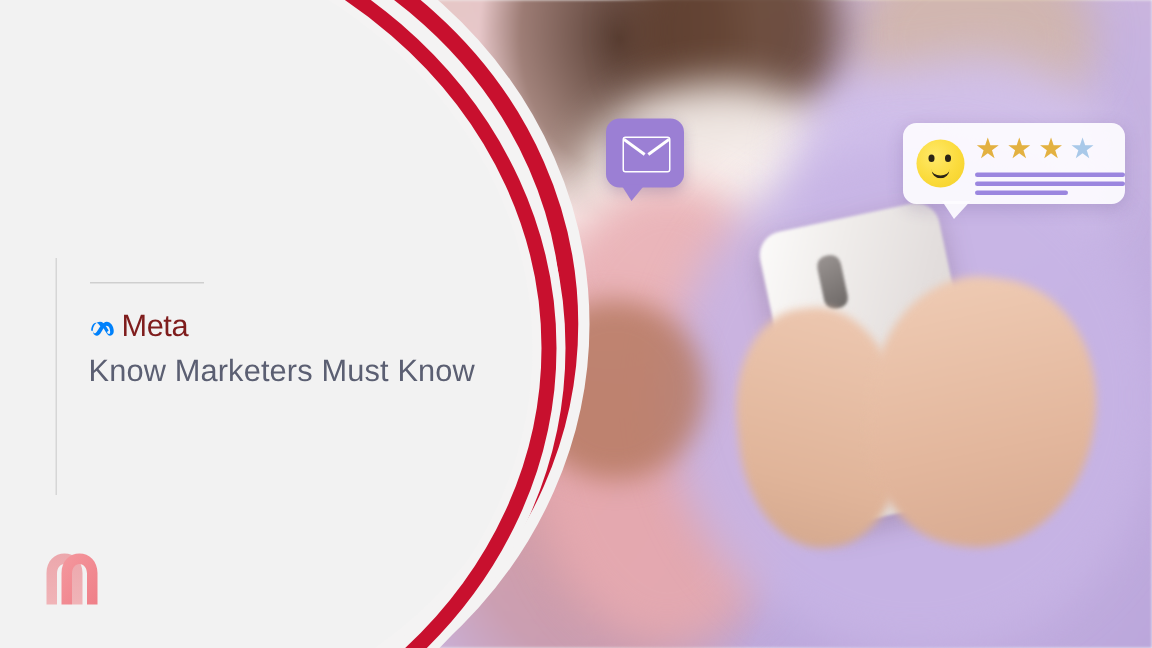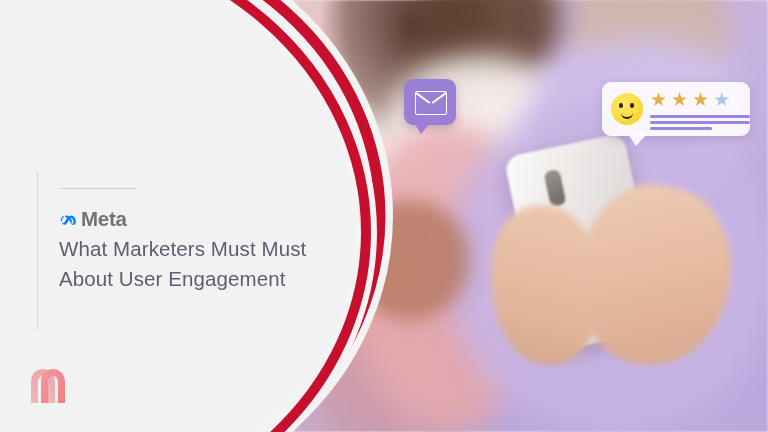--- a/index.html
+++ b/index.html
@@ -249,22 +249,22 @@
     align-items: center;
     vertical-align: -2px;
     margin-right: 4px;
   }
   .meta-mark {
     display: inline-block;
     width: 20px; height: 14px;
     margin-right: 2px;
   }
   .meta-word {
-    font-weight: 700;
-    color: #737373;
+    font-weight: 400;
+    color: #7f1d1d;
     font-size: 20.5px;
     letter-spacing: -0.3px;
   }
 
   
   .brand-m {
     position: absolute;
     left: 27px; top: 365px;
     width: 42px; height: 40px;
   }
@@ -336,22 +336,21 @@
   <div class="vrule"></div>
   <div class="hrule"></div>
 
   <div class="title">
     <span class="meta-logo">
       <svg class="meta-mark" viewBox="0 0 36 24">
         <path d="M3.2 16.4c0-4.9 2.3-9.6 5.6-9.6 1.9 0 3.3 1.2 5.4 4.2 -2.1 3.2-3.3 5.1-3.3 5.1 -1.8 2.8-2.4 3.4-3.4 3.4 -1.1 0-2.1-0.9-2.1-3.1zm21-0.3c-1.7-2.8-2.2-3.6-2.2-3.6 -2.9-4.6-4.9-6.9-8.2-6.9 -4.9 0-8.6 5.2-8.6 11 0 3.6 1.7 5.9 4.6 5.9 2.1 0 3.6-1 6.3-5.7 0 0 1.1-2 1.9-3.4 0.3 0.4 0.5 0.9 0.8 1.4l1.2 2c2.3 3.9 3.6 5.7 5.9 5.7 2.8 0 4.4-2.3 4.4-5.6 0-6.1-3.8-11.3-8.4-11.3 -2.4 0-4.4 1.8-5.9 4.2 1 1 1.8 2.1 2.6 3.4 1.2-1.8 2.2-2.8 3.3-2.8 2.3 0 4.1 3.4 4.1 7.5 0 1.6-0.5 2.5-1.6 2.5 -0.9 0-1.4-0.6-2.2-2.3z" fill="#0081fb"></path>
       </svg>
       <span class="meta-word">Meta</span>
     </span><br>
-    <span>What Marketers Must Must</span><br>
-    <span>About User Engagement</span>
+    <span>Know Marketers Must Know</span><br>
   </div>
 
   <svg class="brand-m" viewBox="0 0 42 40">
     <defs>
       <linearGradient id="pg" x1="0" y1="0" x2="1" y2="1">
         <stop offset="0%" stop-color="#f4989e"></stop>
         <stop offset="100%" stop-color="#ef7f88"></stop>
       </linearGradient>
       <linearGradient id="pg2" x1="0" y1="0" x2="0" y2="1">
         <stop offset="0%" stop-color="#eb9aa0"></stop>

